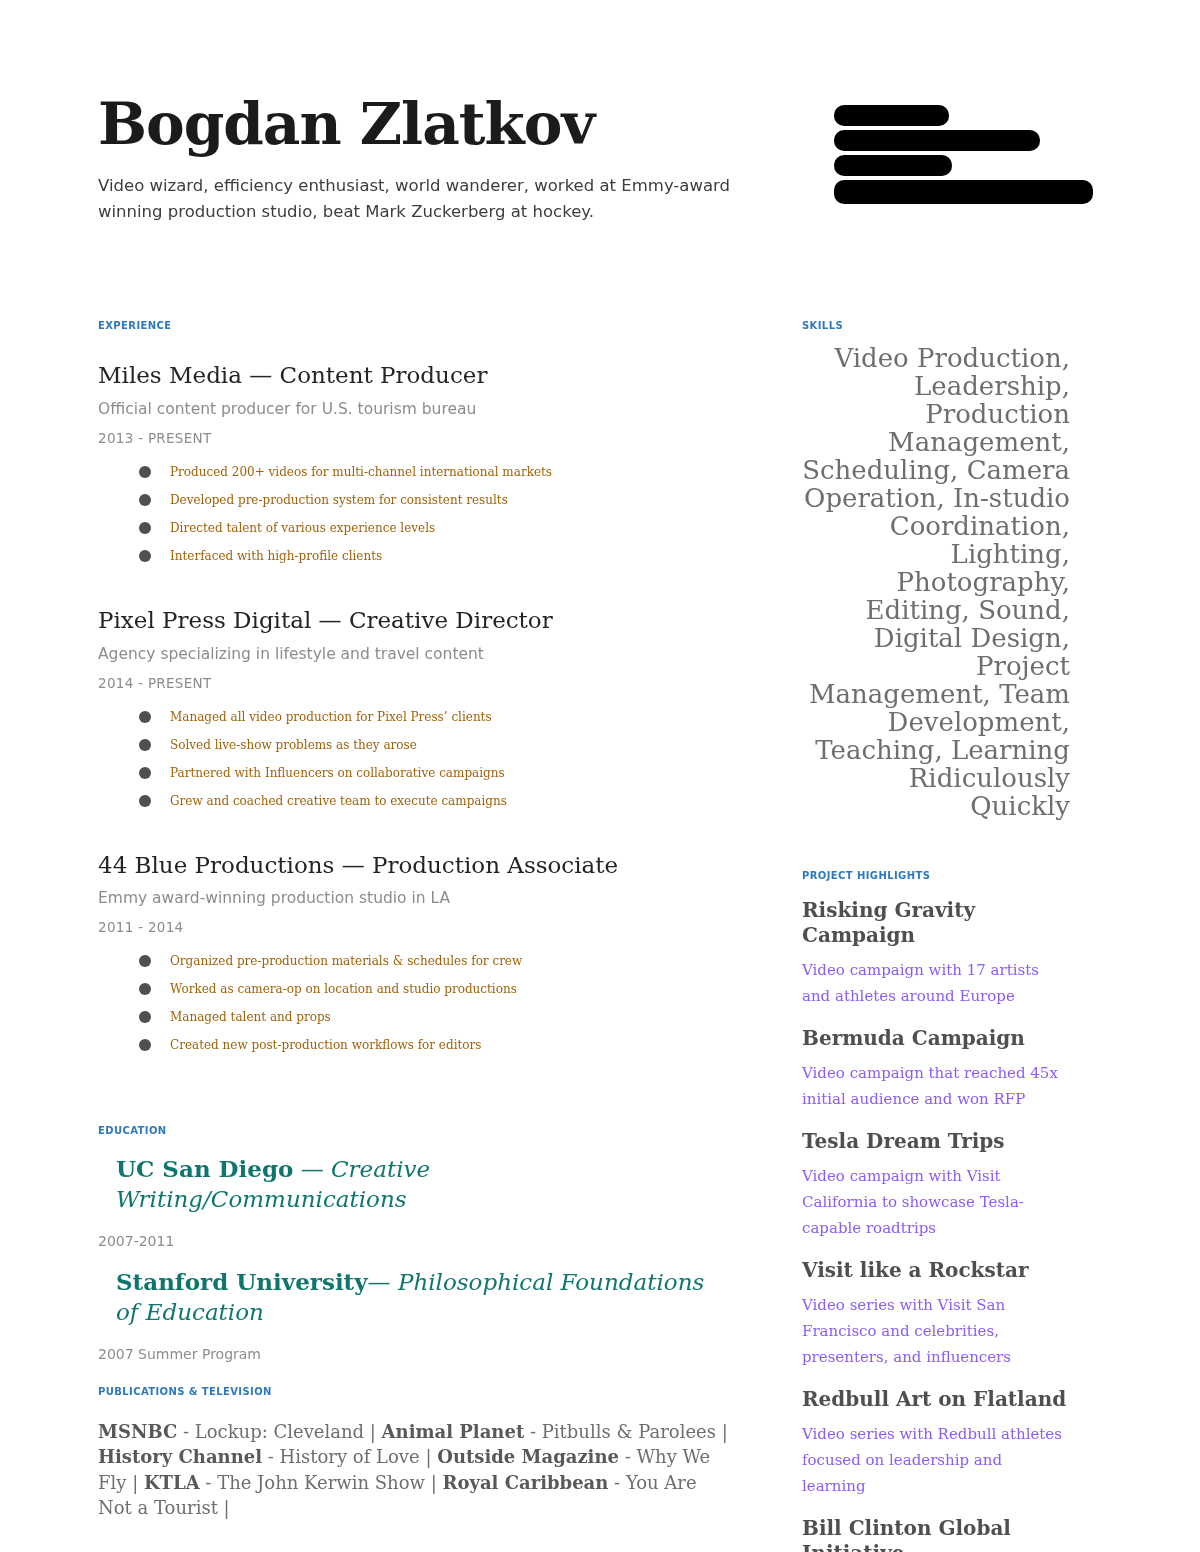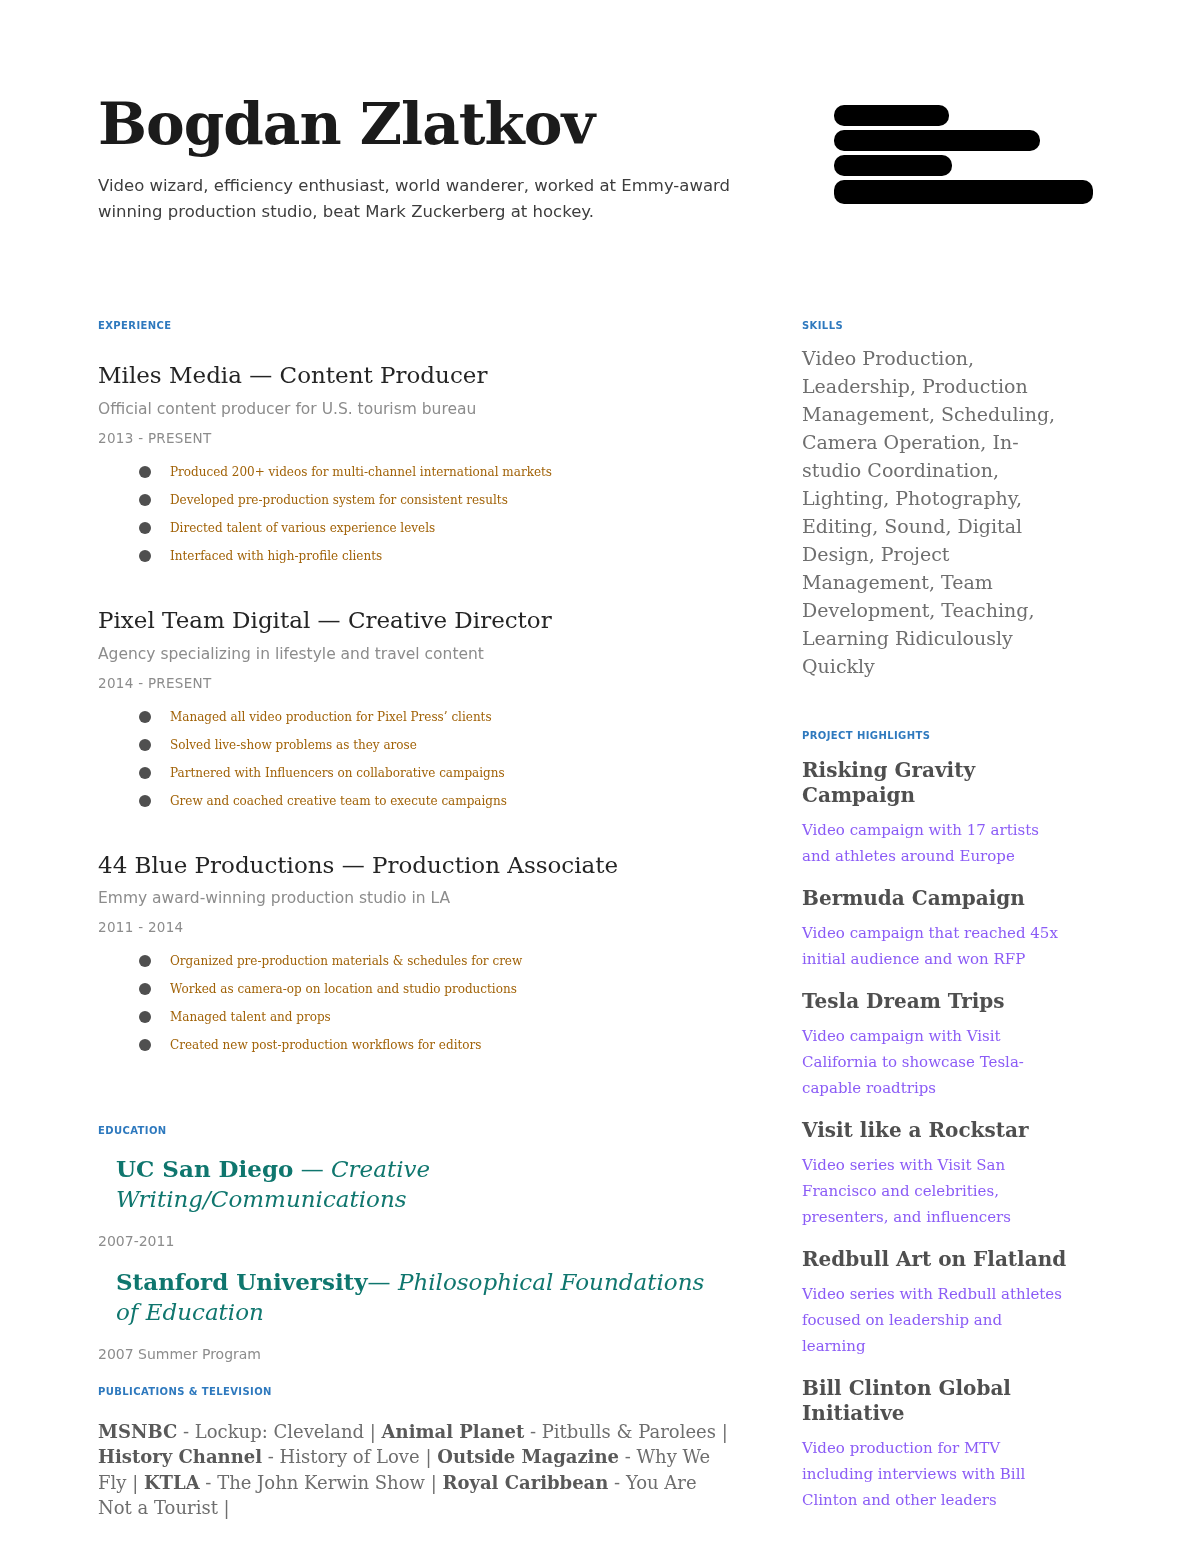--- a/index.html
+++ b/index.html
@@ -119,23 +119,24 @@
     margin: 22px 0 0 0;
     font-size: 18px;
     line-height: 25.5px;
     color: #6e6e6e;
   }
   .pubs .outlet { font-weight: 700; color: #595959; }
 
   
   .skills-text {
     margin: 13px 0 0 0;
-    font-size: 19px;
+    font-size: 26px;
     line-height: 28px;
     color: #6e6e6e;
+    text-align: right;
   }
   .heading-projects { margin-top: 50px; }
   .project h4 {
     margin: 17px 0 0 0;
     font-size: 20px;
     font-weight: 700;
     color: #4f4f4f;
     line-height: 1.25;
   }
   .project p {
@@ -187,21 +188,21 @@
               <span>Directed talent of various experience levels</span>
             </li>
           <li>
               <span class="dot"></span>
               <span>Interfaced with high-profile clients</span>
             </li>
         </ul>
       </article>
 
       <article class="job">
-        <h3 class="job-title"><span class="company">Pixel Team Digital</span><span class="dash"> — </span><span class="role">Creative Director</span></h3>
+        <h3 class="job-title"><span class="company">Pixel Press Digital</span><span class="dash"> — </span><span class="role">Creative Director</span></h3>
         <p class="job-desc">Agency specializing in lifestyle and travel content</p>
         <p class="job-dates">2014 - PRESENT</p>
         <ul class="bullets">
           <li>
               <span class="dot"></span>
               <span>Managed all video production for Pixel Press’ clients</span>
             </li>
           <li>
               <span class="dot"></span>
               <span>Solved live-show problems as they arose</span>

